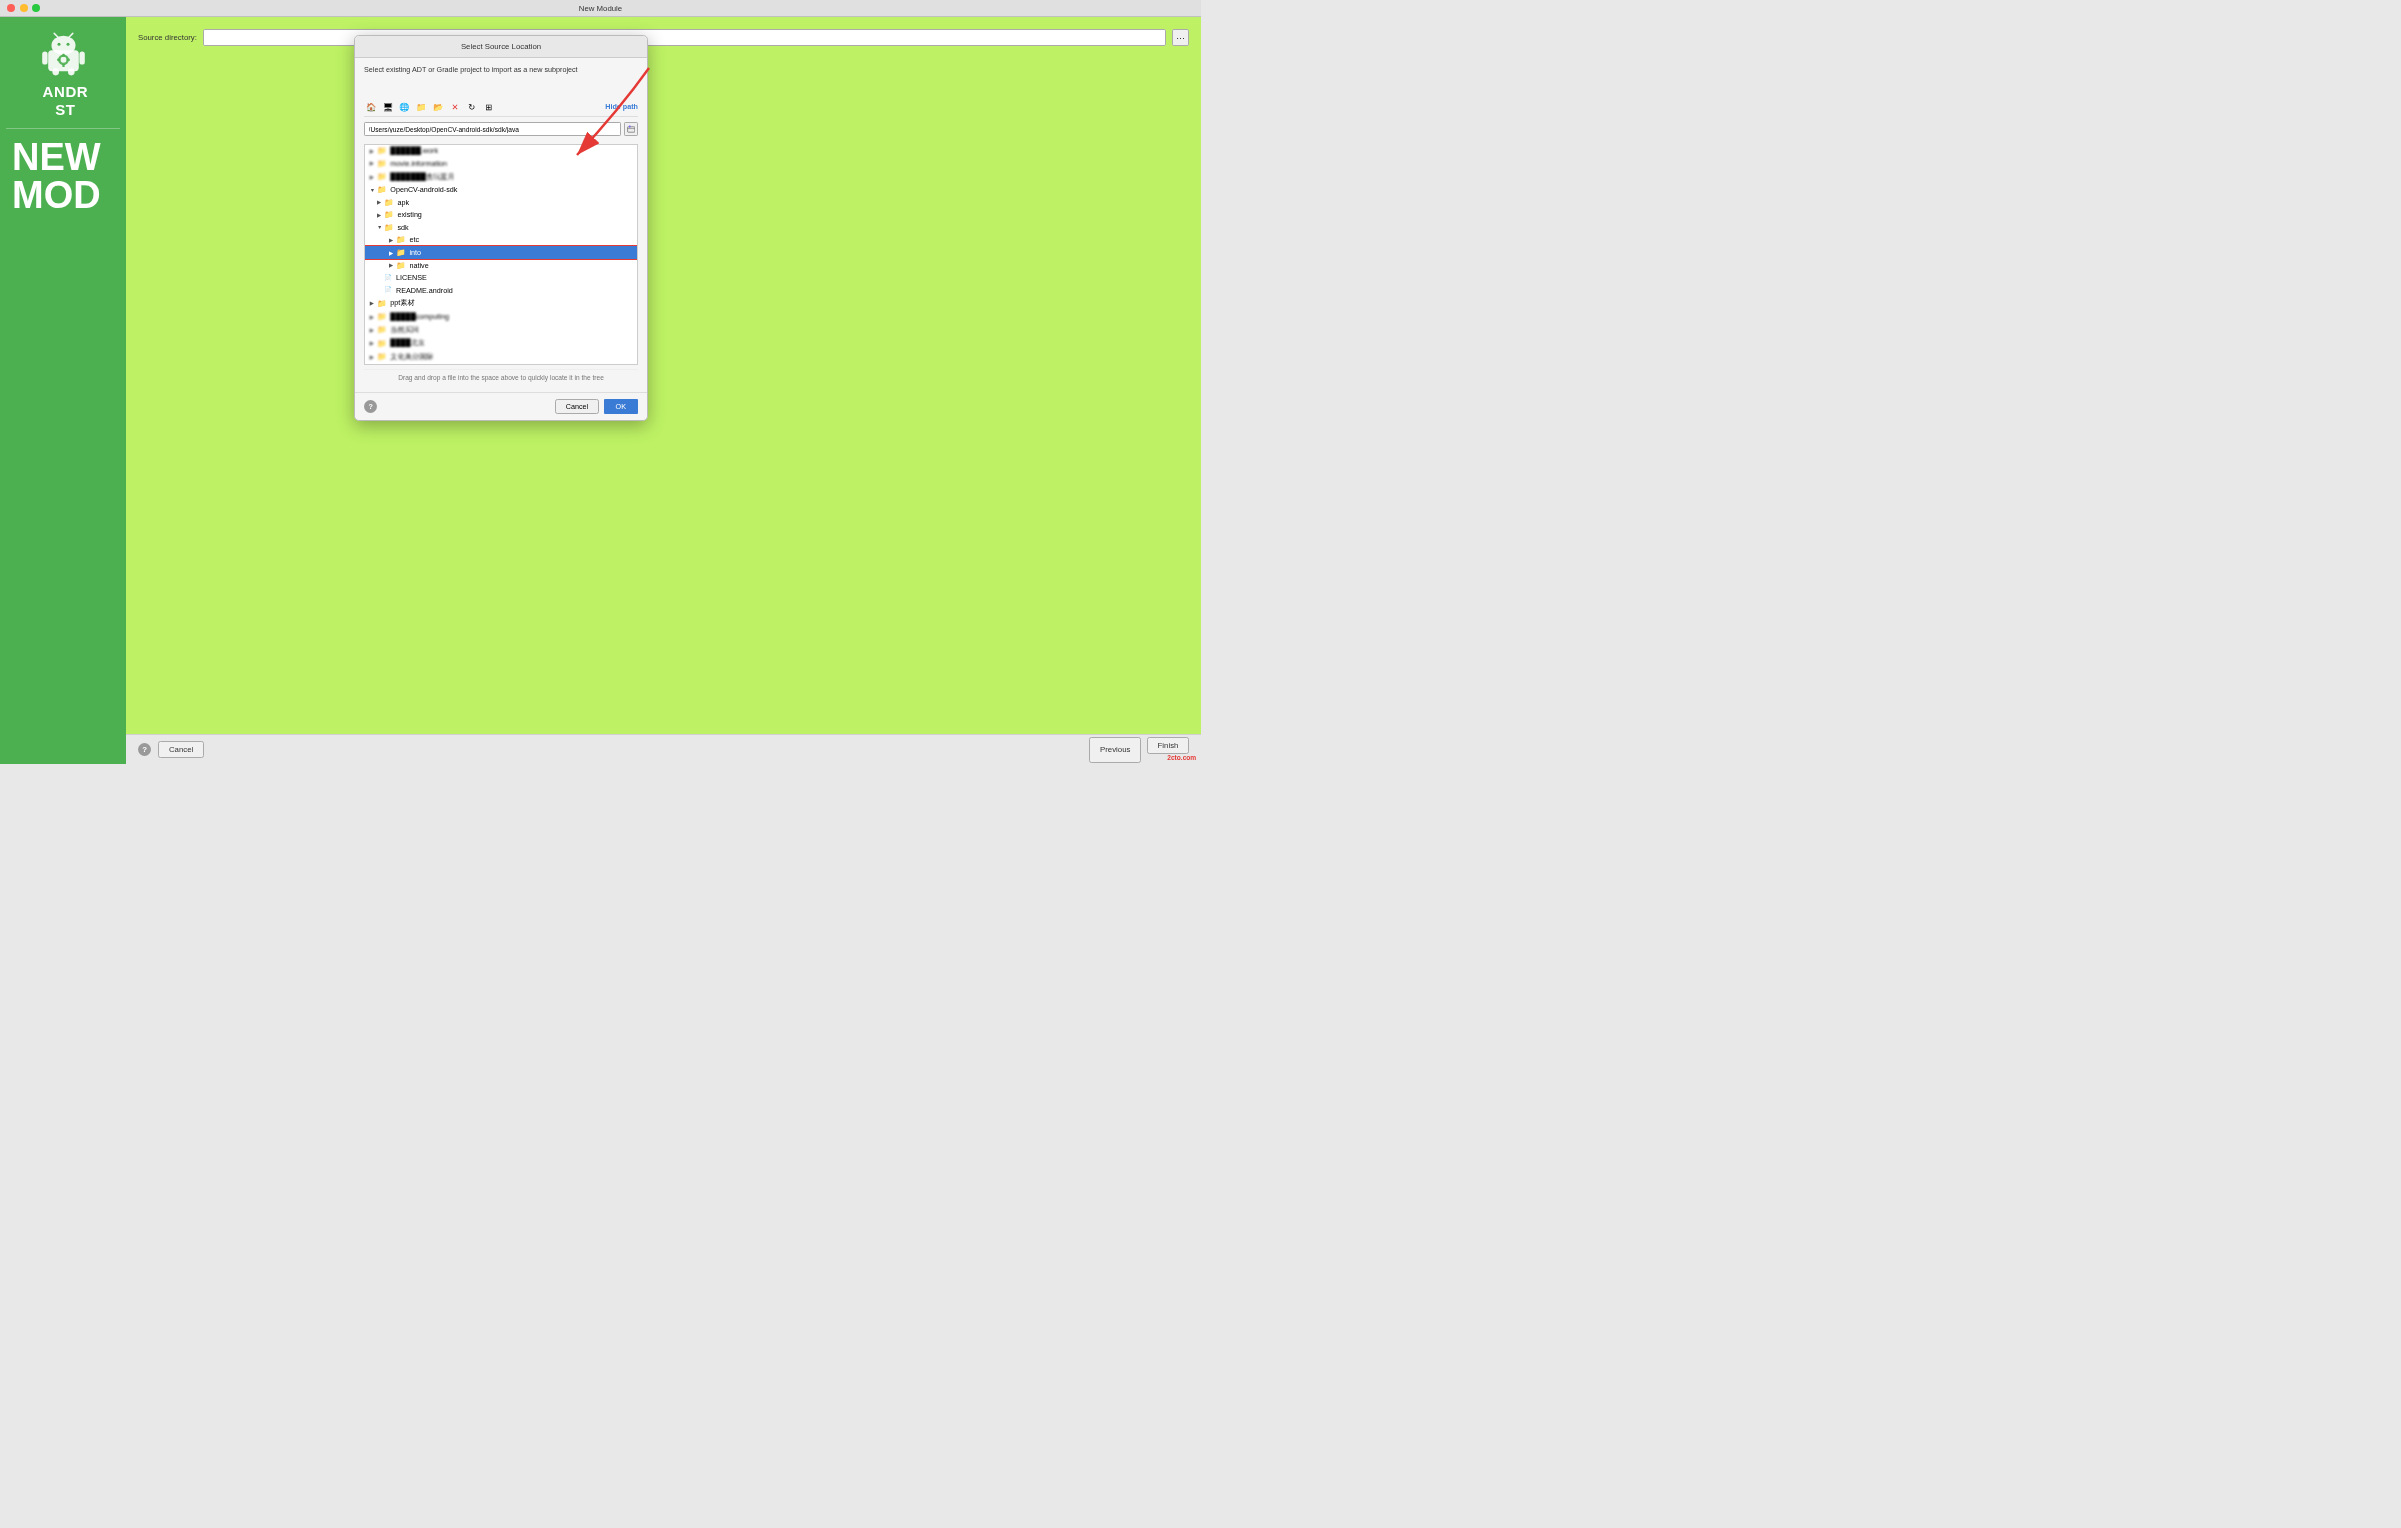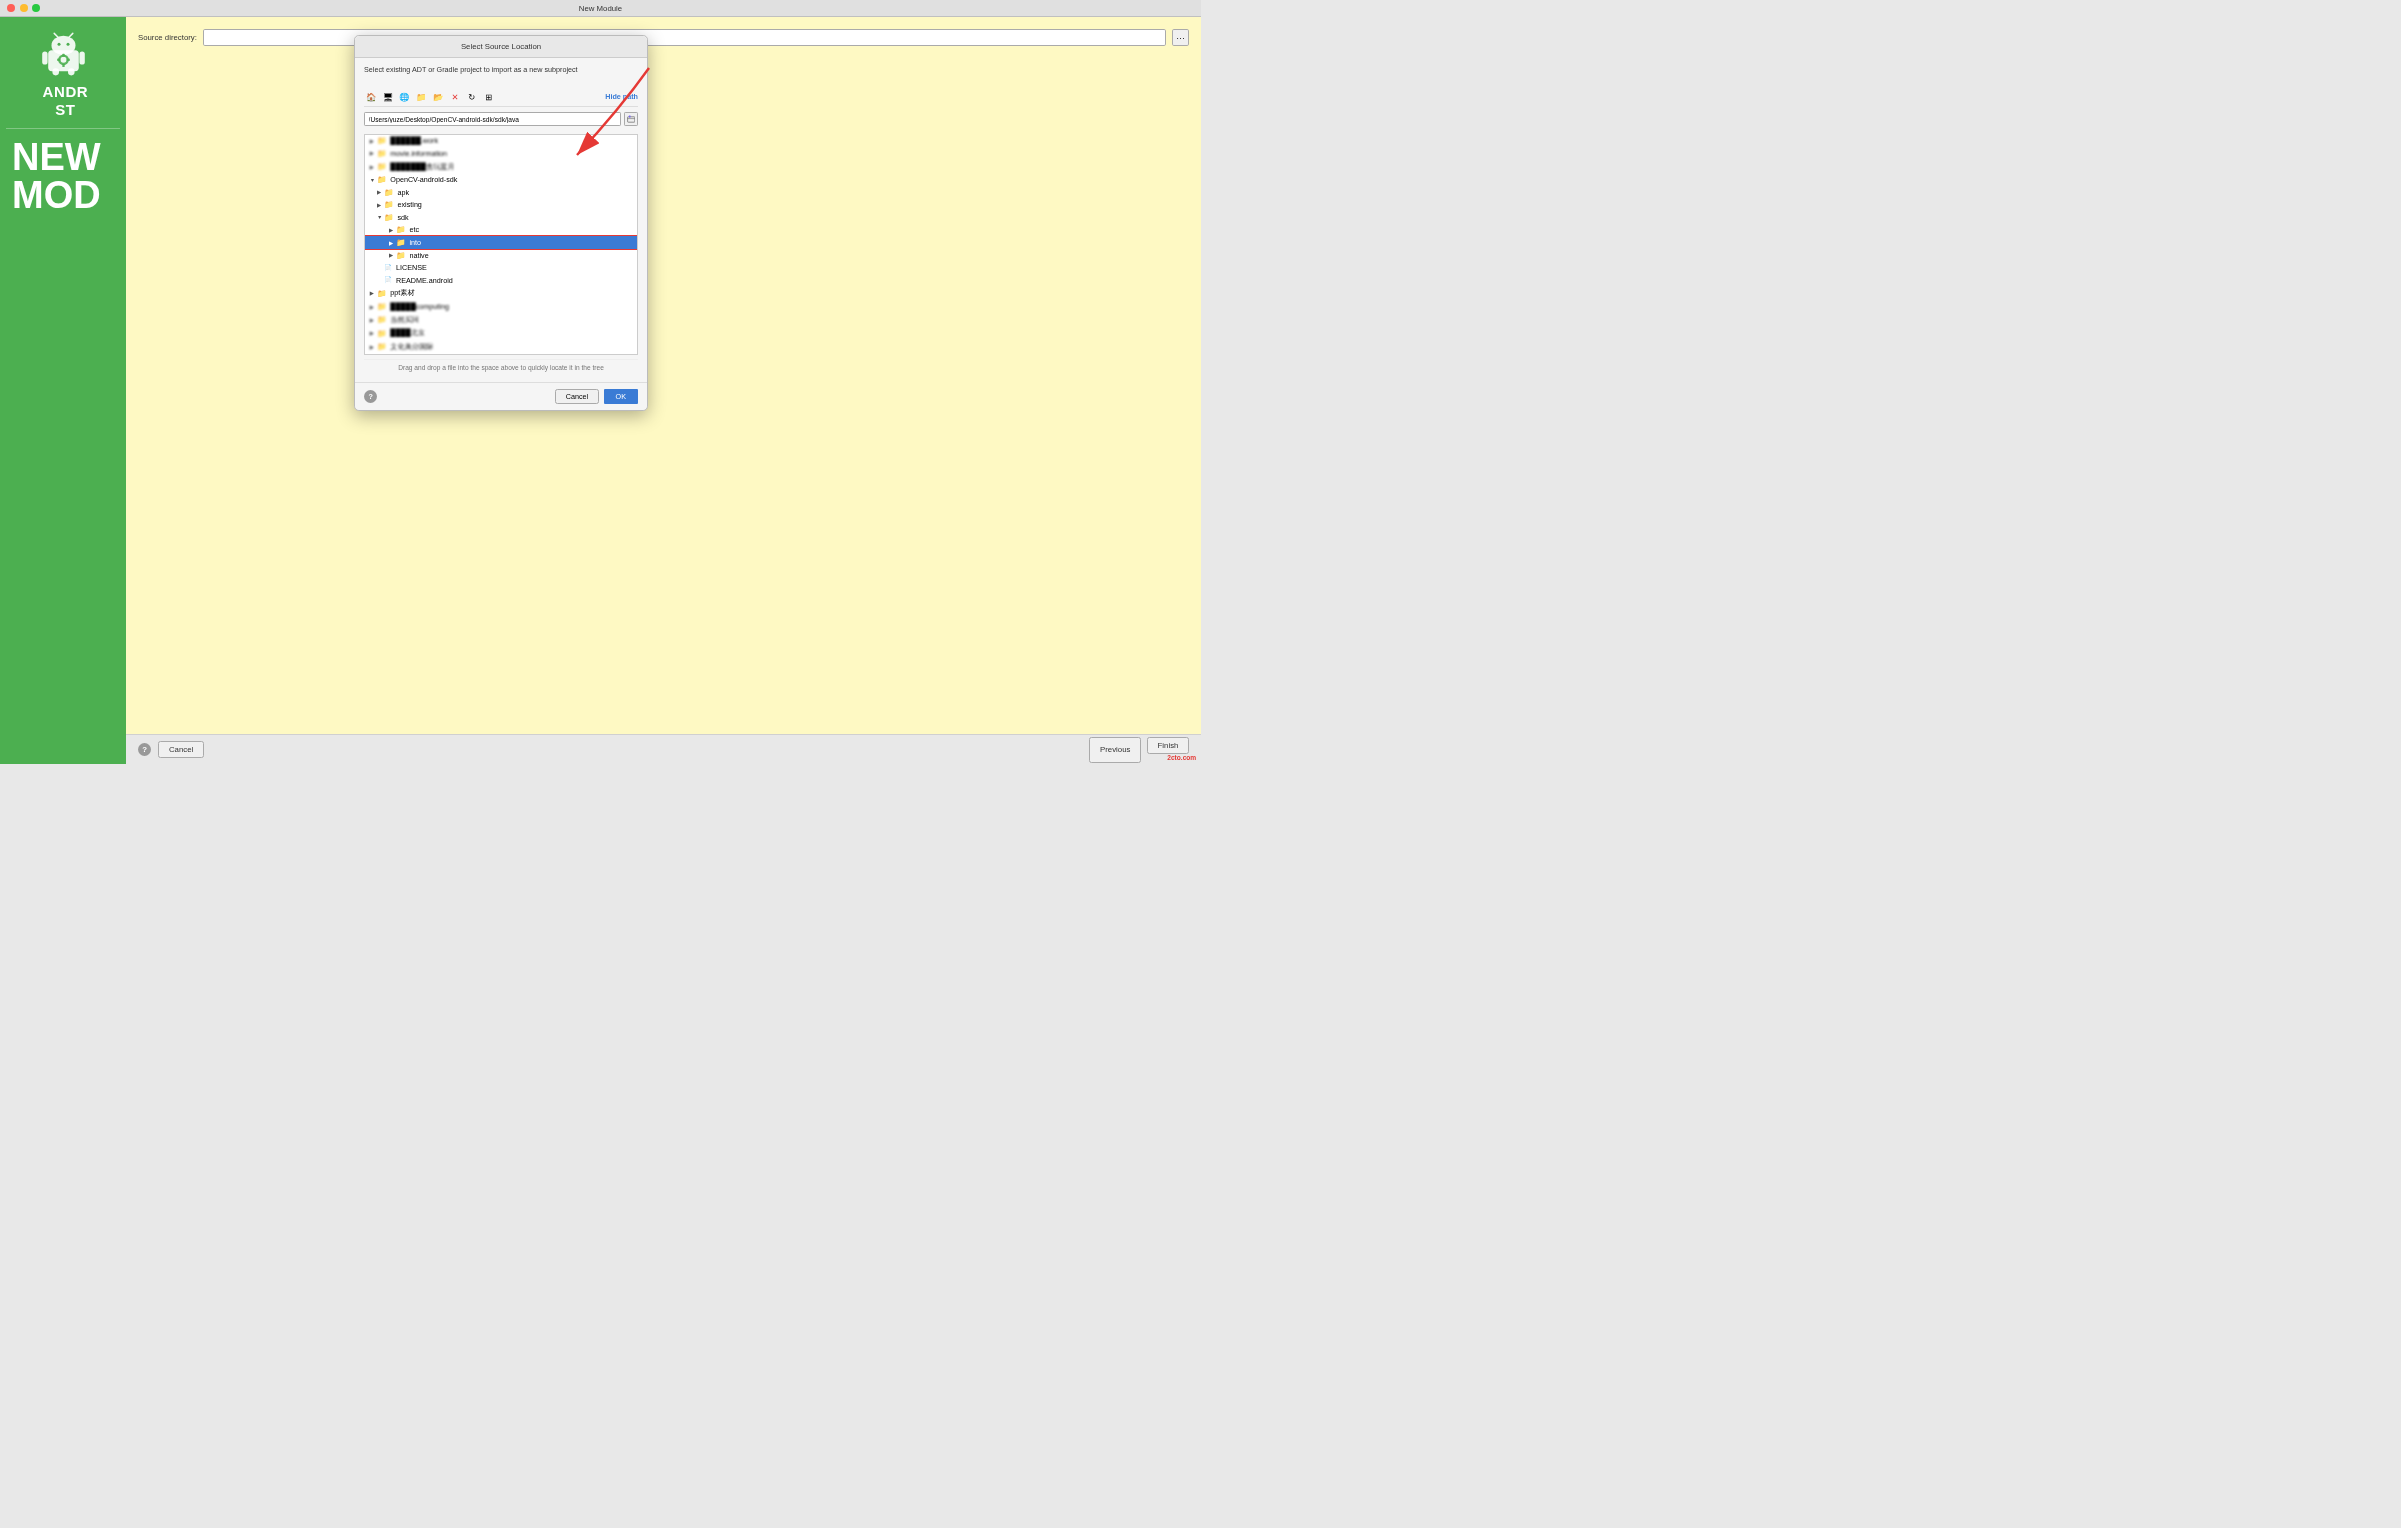--- a/index.html
+++ b/index.html
@@ -82,21 +82,21 @@
       width: 100%;
       padding-left: 6px;
     }
 
     
     .content-area {
       flex: 1;
       display: flex;
       flex-direction: column;
       padding: 12px;
-      background: #fef9c3;
+      background: #bef264;
       position: relative;
     }
 
     .source-directory-row {
       display: flex;
       align-items: center;
       gap: 6px;
       margin-bottom: 12px;
     }
     .source-dir-label {
@@ -236,21 +236,21 @@
     .dialog-body {
       padding: 7.2px 9px;
       display: flex;
       flex-direction: column;
       gap: 4.8px;
     }
 
     .dialog-subtitle {
       font-size: 7.2px;
       color: #333;
-      margin-bottom: 8px;
+      margin-bottom: 18px;
     }
 
     
     .toolbar-row {
       display: flex;
       align-items: center;
       gap: 2.4px;
       padding: 2.4px 0;
       border-bottom: 0.6px solid #ddd;
       justify-content: space-between;

